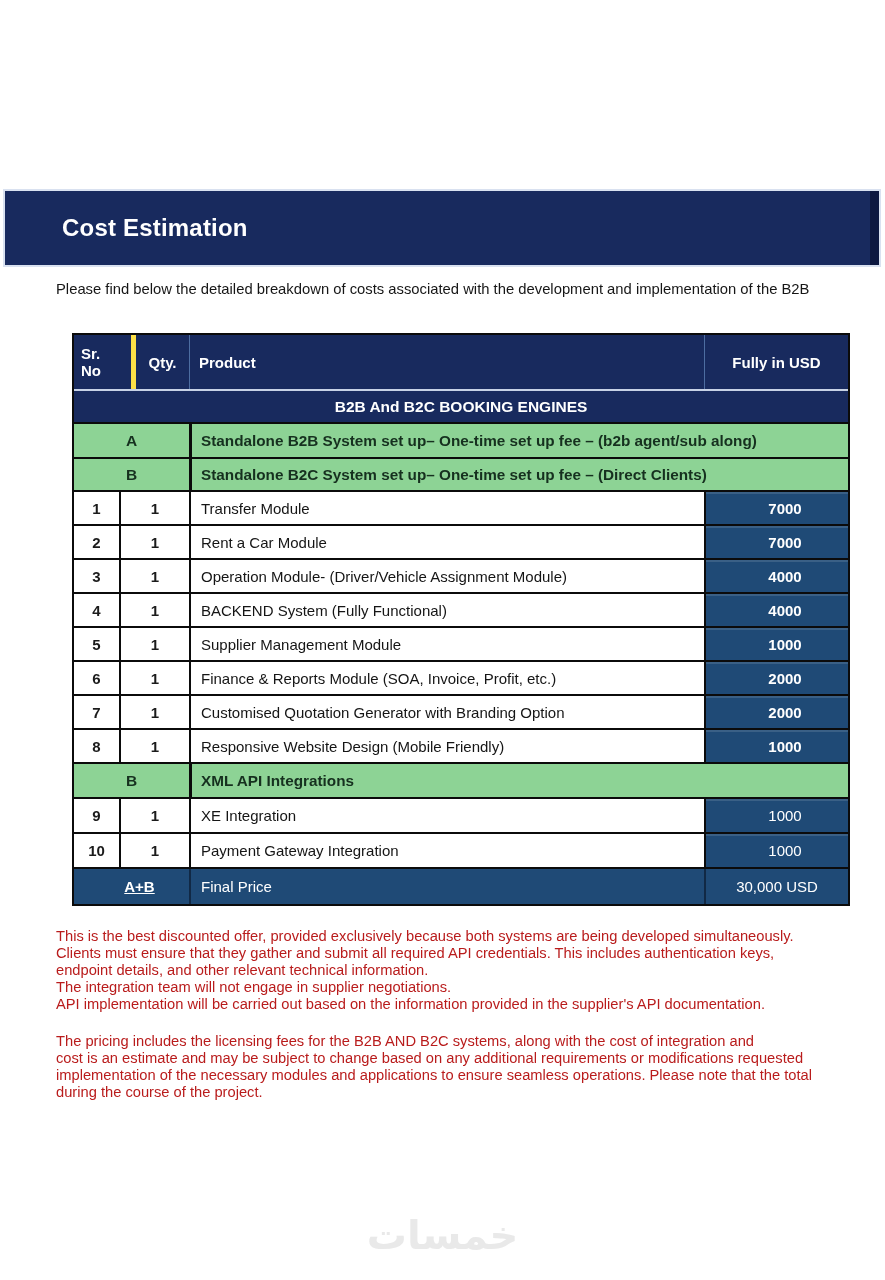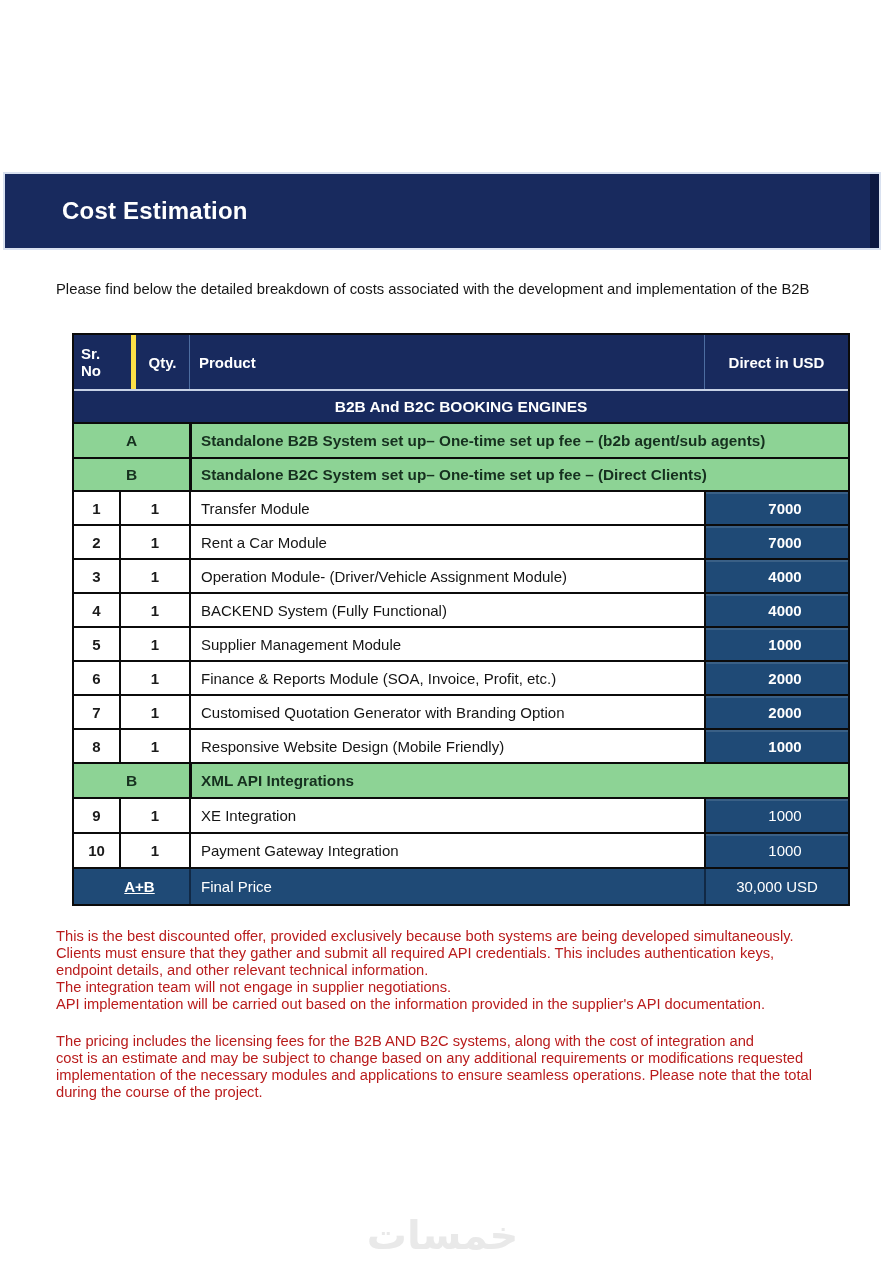--- a/index.html
+++ b/index.html
@@ -12,21 +12,21 @@
     --body-text:#1b1b1b;
     --watermark-gray:#e9e9e9;
   }
   *{margin:0;padding:0;box-sizing:border-box;}
   html,body{background:#ffffff;}
   body{font-family:"Liberation Sans","DejaVu Sans",sans-serif;color:var(--body-text);}
   .page{position:relative;width:885px;height:1280px;background:#ffffff;overflow:hidden;}
 
   
   .title-bar{
-    position:absolute;left:3px;top:172px;width:878px;height:78px;
+    position:absolute;left:3px;top:189px;width:878px;height:78px;
     background:var(--navy);
     border:2px solid #d9e1f0;
   }
   .title-bar .title{
     position:absolute;left:57px;top:50%;transform:translateY(-50%);
     color:#ffffff;font-size:24px;font-weight:bold;letter-spacing:.2px;
   }
   .title-bar .edge{
     position:absolute;right:0;top:0;bottom:0;width:9px;background:var(--navy-dark);
   }
@@ -113,28 +113,28 @@
 
   <div class="cost-table">
 
     <div class="trow thead">
       <div class="cell th-sr">
         <span>Sr.</span>
         <span>No</span>
       </div>
       <div class="cell th-qty">Qty.</div>
       <div class="cell th-product">Product</div>
-      <div class="cell th-price">Direct in USD</div>
+      <div class="cell th-price">Fully in USD</div>
     </div>
 
     <div class="section-row">B2B And B2C BOOKING ENGINES</div>
 
     <div class="group-row row-a">
       <div class="g-label">A</div>
-      <div class="g-text">Standalone B2B  System set up– One-time set up fee – (b2b agent/sub agents)</div>
+      <div class="g-text">Standalone B2B  System set up– One-time set up fee – (b2b agent/sub along)</div>
     </div>
 
     <div class="group-row row-b">
       <div class="g-label">B</div>
       <div class="g-text">Standalone B2C  System set up– One-time set up fee – (Direct Clients)</div>
     </div>
 
     <div class="trow data-row">
       <div class="cell c-sr">1</div>
       <div class="cell c-qty">1</div>

